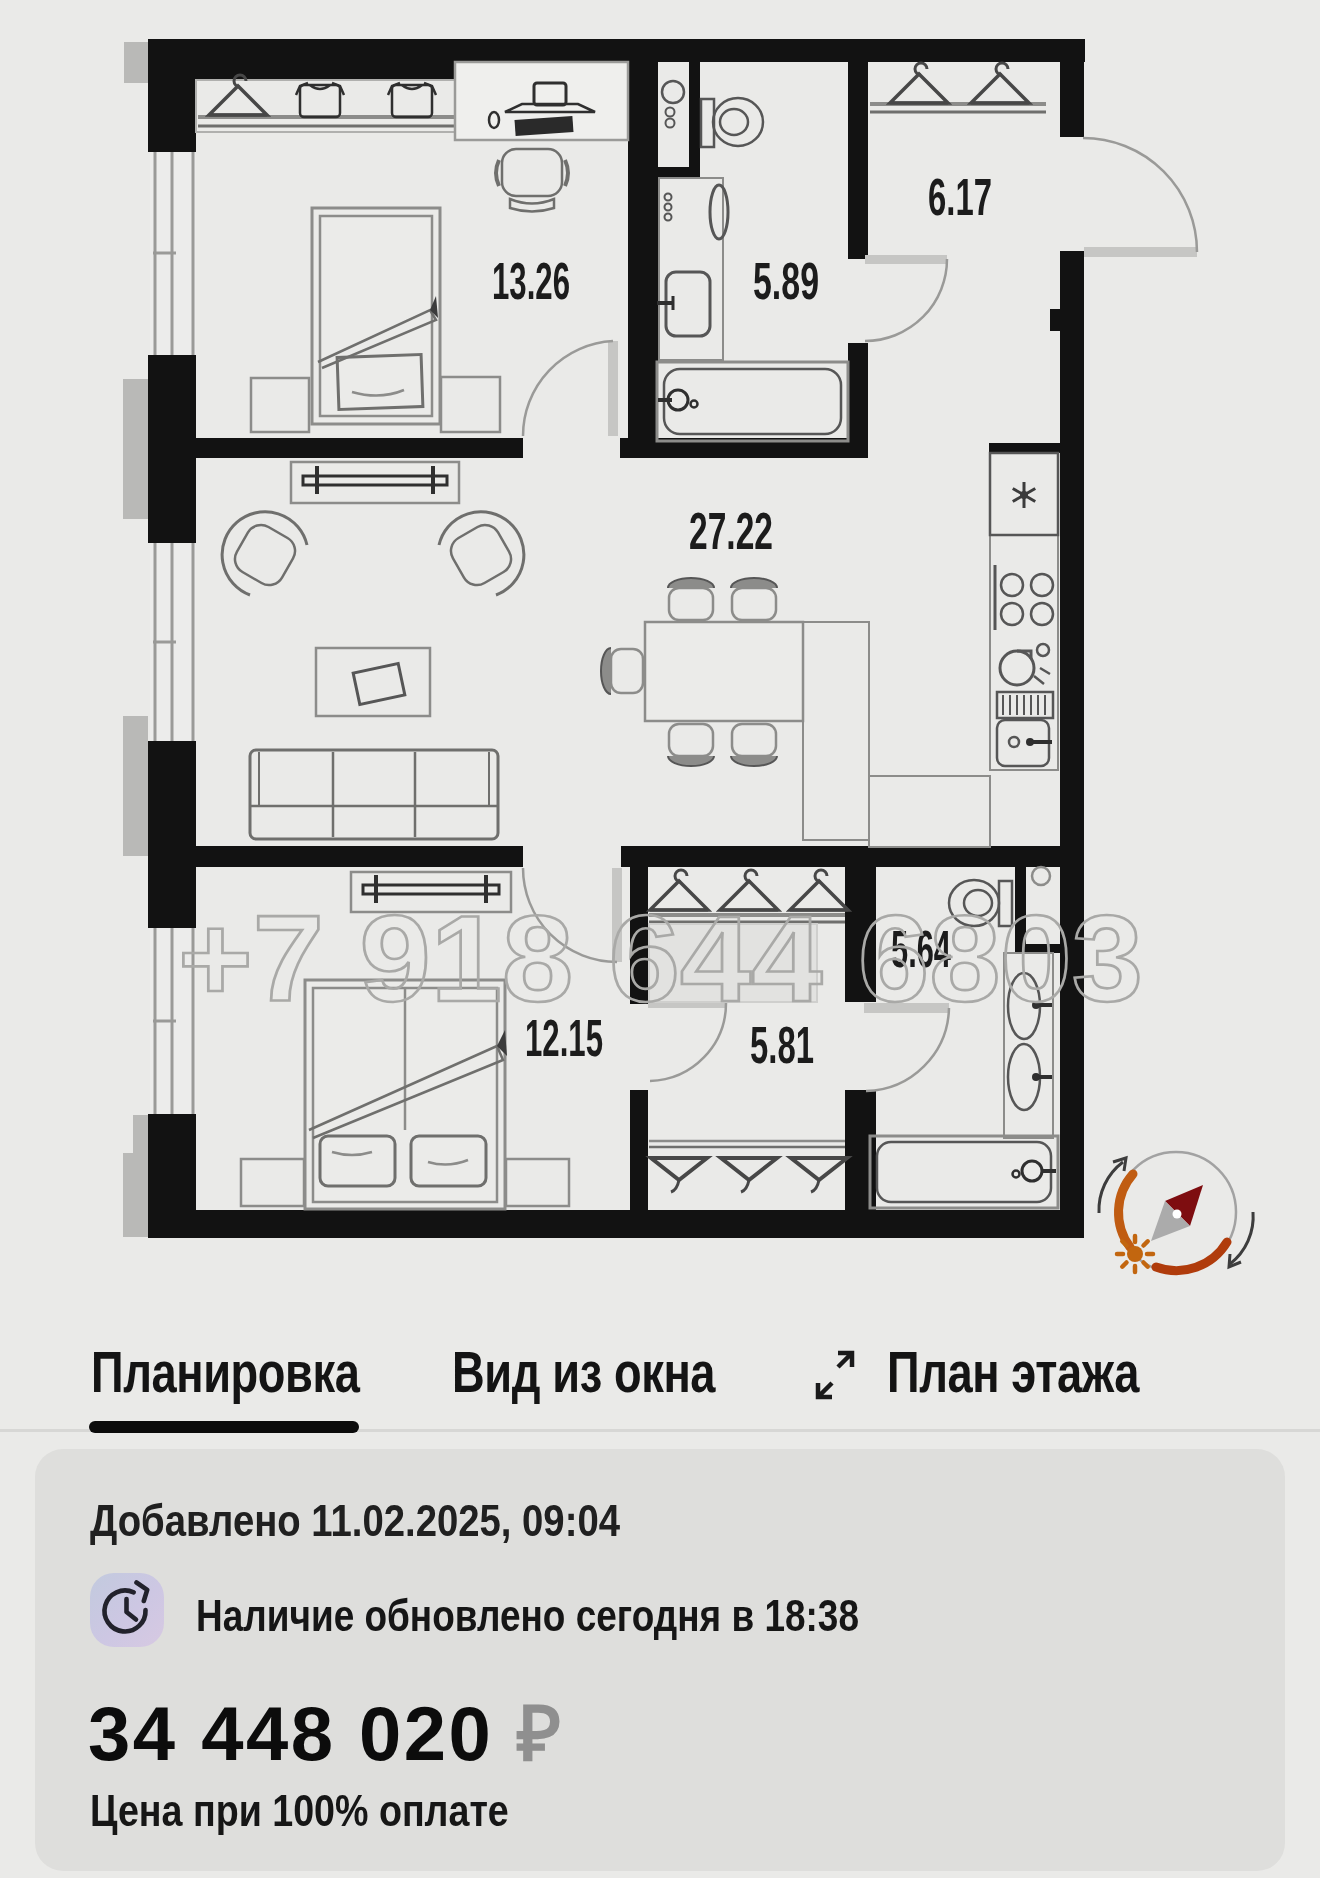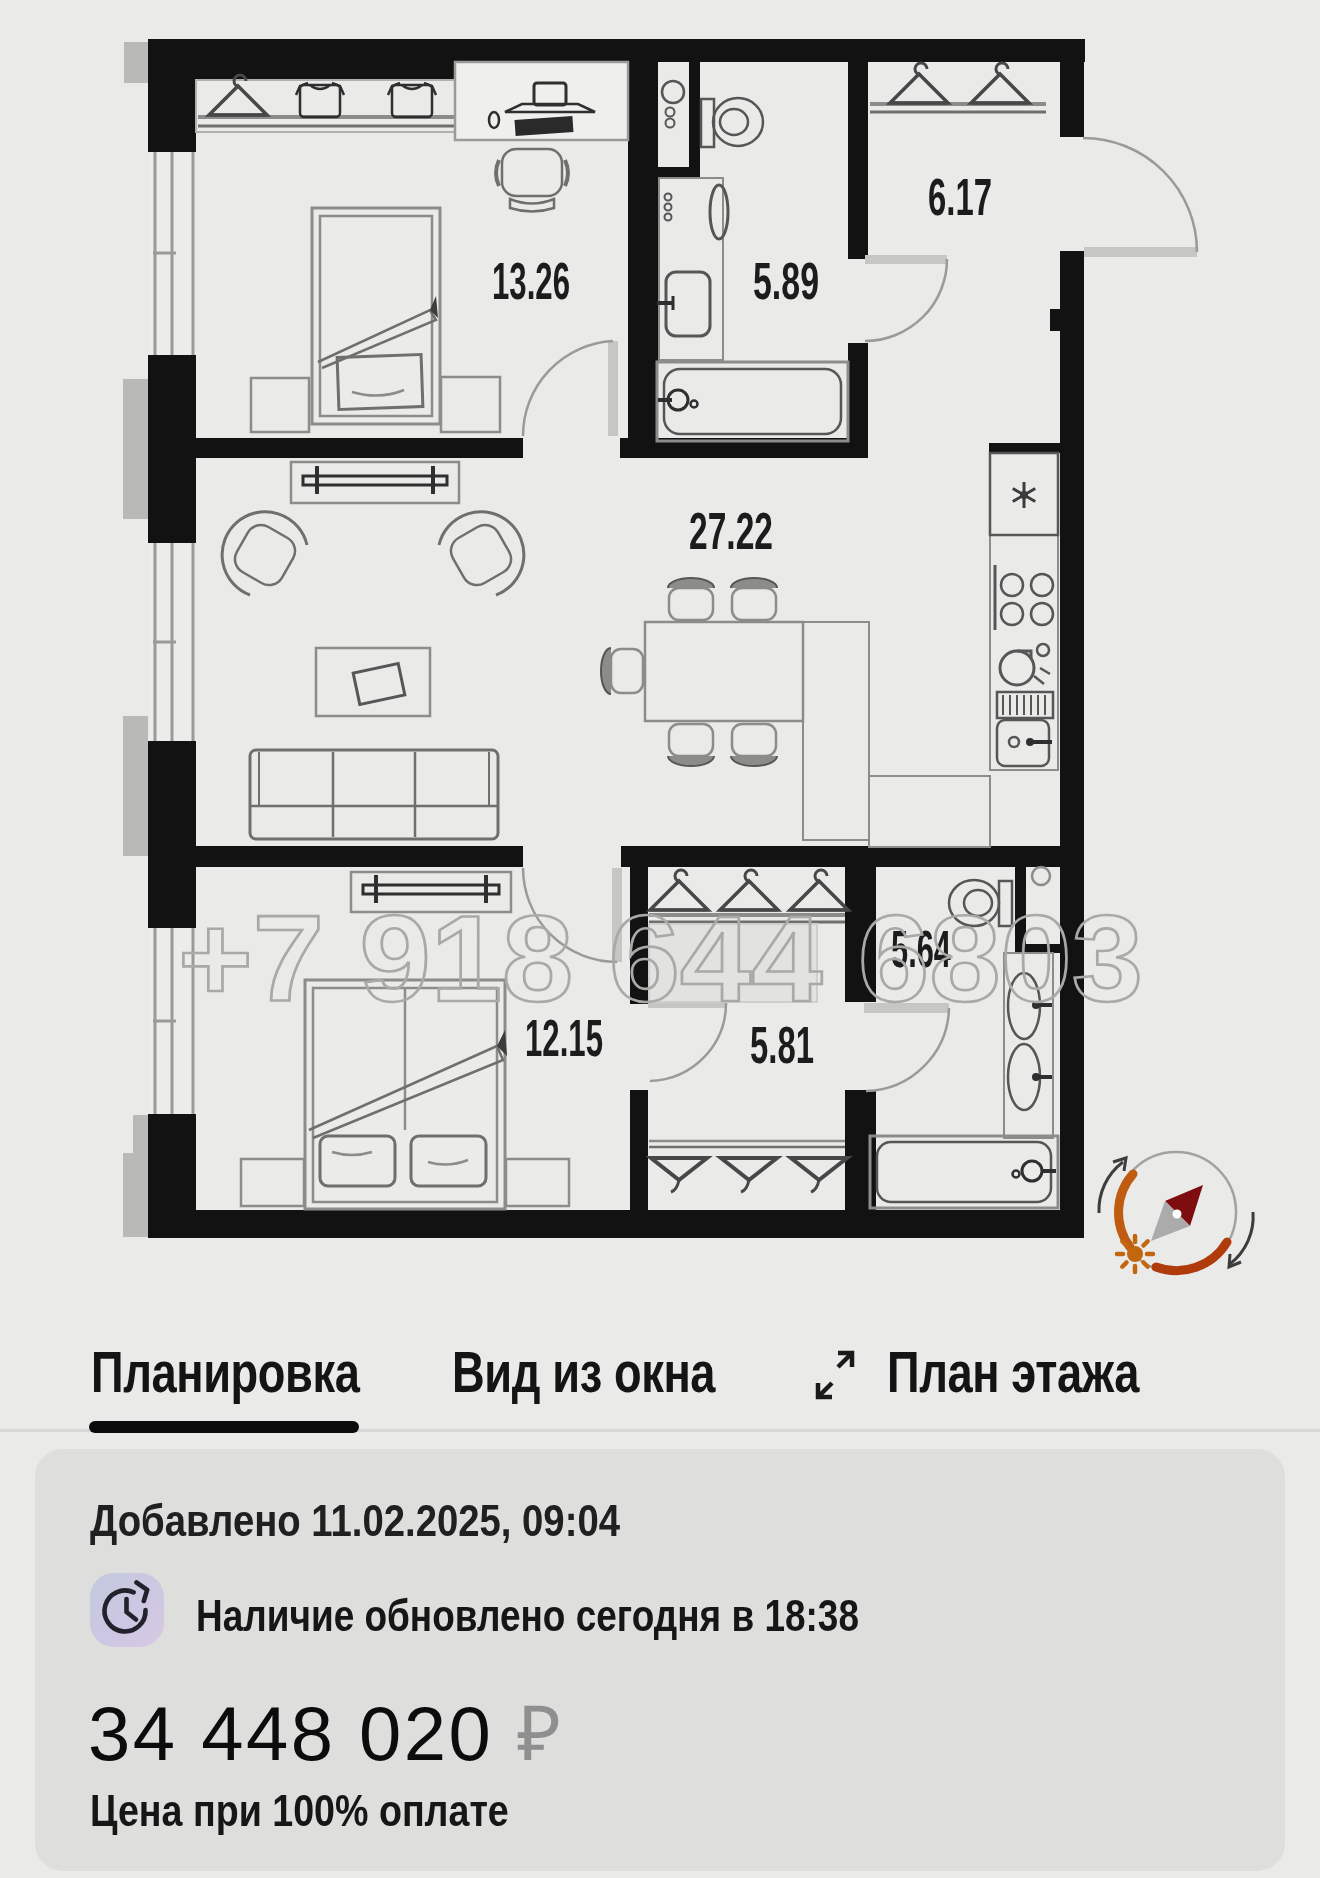--- a/index.html
+++ b/index.html
@@ -6,21 +6,21 @@
   body{width:1320px;height:1878px;background:#eaeae8;font-family:"Liberation Sans", sans-serif;overflow:hidden;}
   .page{position:relative;width:1320px;height:1878px;}
   svg text{font-family:"Liberation Sans", sans-serif;}
   .tab{position:absolute;font-weight:700;font-size:58px;color:#141414;white-space:nowrap;transform:scaleX(0.78);transform-origin:0 0;letter-spacing:-0.5px;}
   .divider{position:absolute;left:0;top:1429px;width:1320px;height:3px;background:#d7d7d5;}
   .underline{position:absolute;left:89px;top:1421px;width:270px;height:12px;border-radius:7px;background:#0b0b0b;}
   .card{position:absolute;left:35px;top:1449px;width:1250px;height:422px;border-radius:28px;background:#dededc;}
   .added{position:absolute;left:90px;top:1496px;font-size:44px;font-weight:700;color:#202020;transform:scaleX(0.87);transform-origin:0 0;white-space:nowrap;}
   .badge{position:absolute;left:90px;top:1573px;width:74px;height:74px;border-radius:24px;background:linear-gradient(135deg,#c2cade 0%,#cdc7e3 55%,#d7c9e2 100%);}
   .avail{position:absolute;left:196px;top:1591px;font-size:44px;font-weight:700;color:#161616;transform:scaleX(0.84);transform-origin:0 0;white-space:nowrap;}
-  .price{position:absolute;left:88px;top:1679px;font-size:76px;font-weight:400;color:#0c0c0c;letter-spacing:2.5px;white-space:nowrap;}
+  .price{position:absolute;left:88px;top:1679px;font-size:76px;font-weight:700;color:#0c0c0c;letter-spacing:2.5px;white-space:nowrap;}
   .price .rub{color:#8f8f8f;font-size:76px;}
   .note{position:absolute;left:90px;top:1786px;font-size:44px;font-weight:700;color:#161616;transform:scaleX(0.855);transform-origin:0 0;white-space:nowrap;}
 </style>
 </head>
 <body>
 <div class="page">
 
   <svg width="1320" height="1330" viewBox="0 0 1320 1330" style="position:absolute;left:0;top:0;">
 <g stroke-linecap="butt">
 

